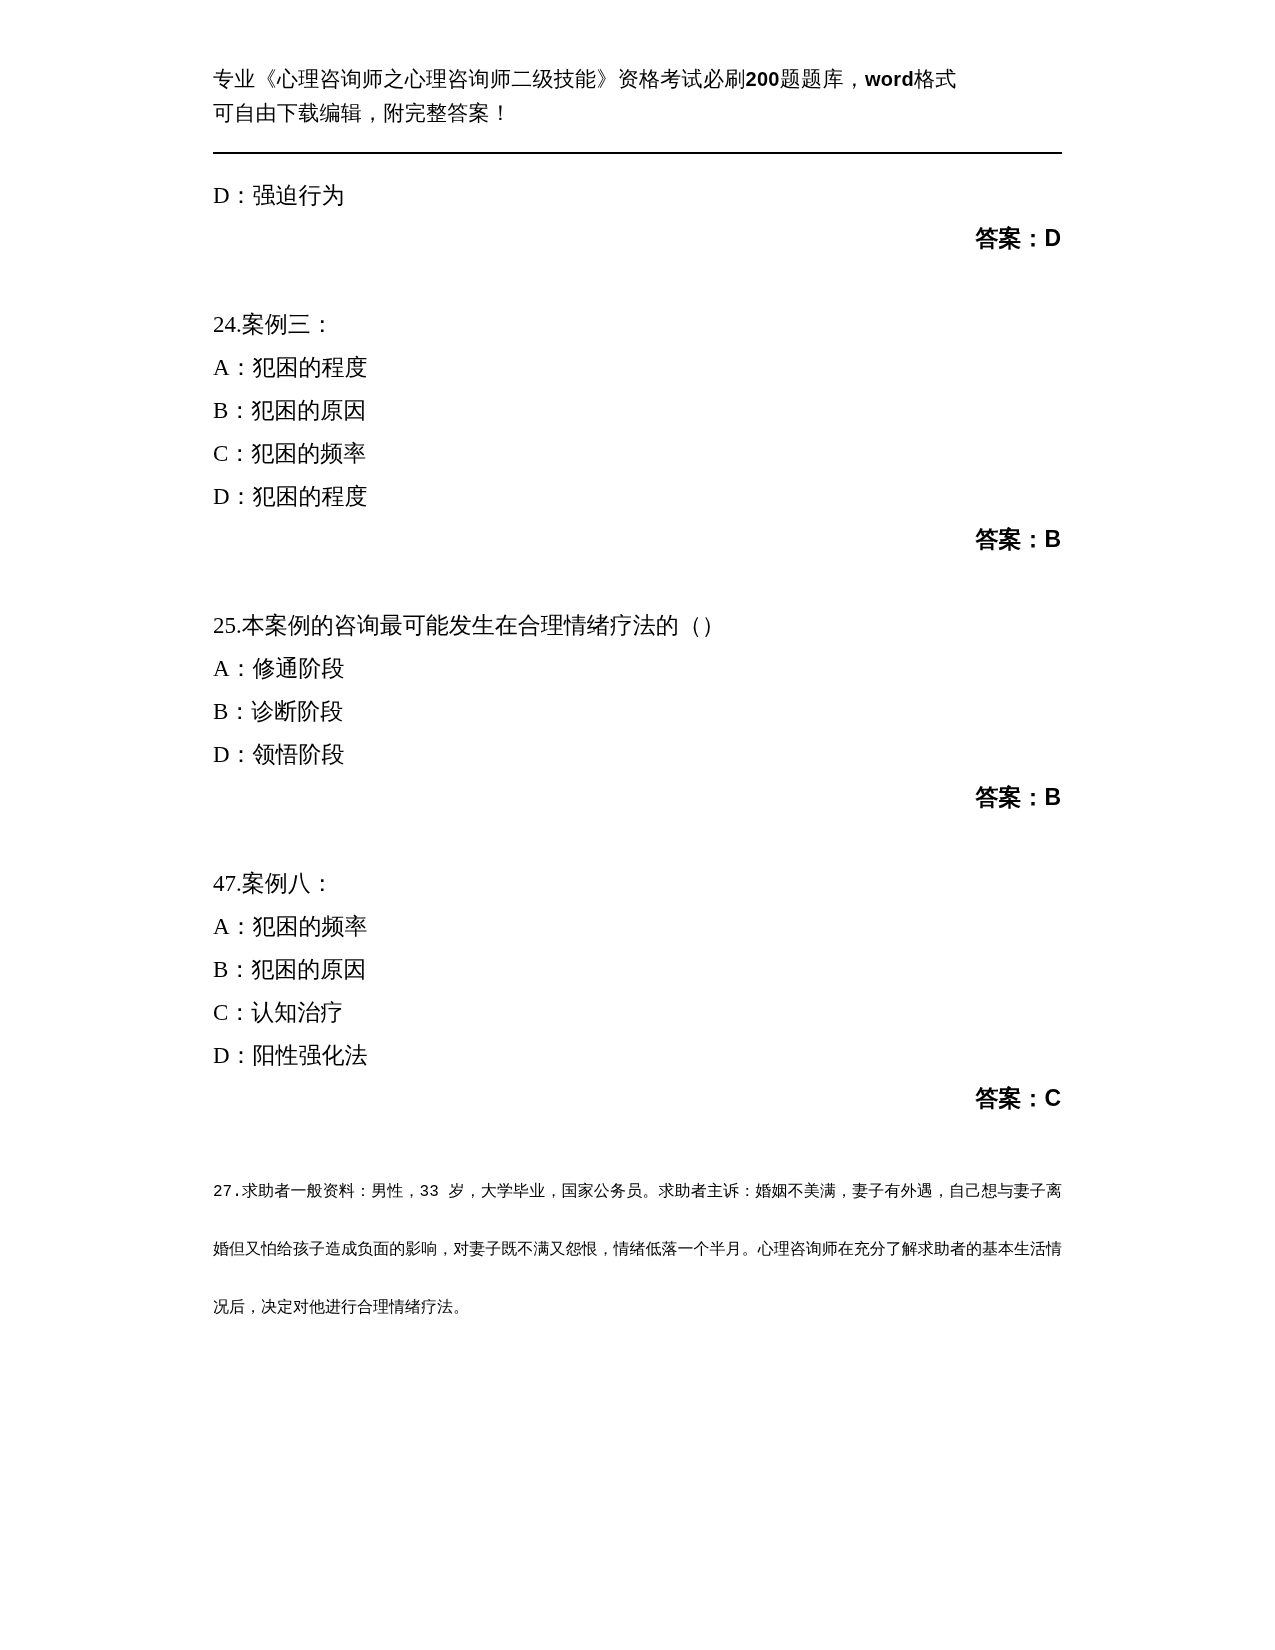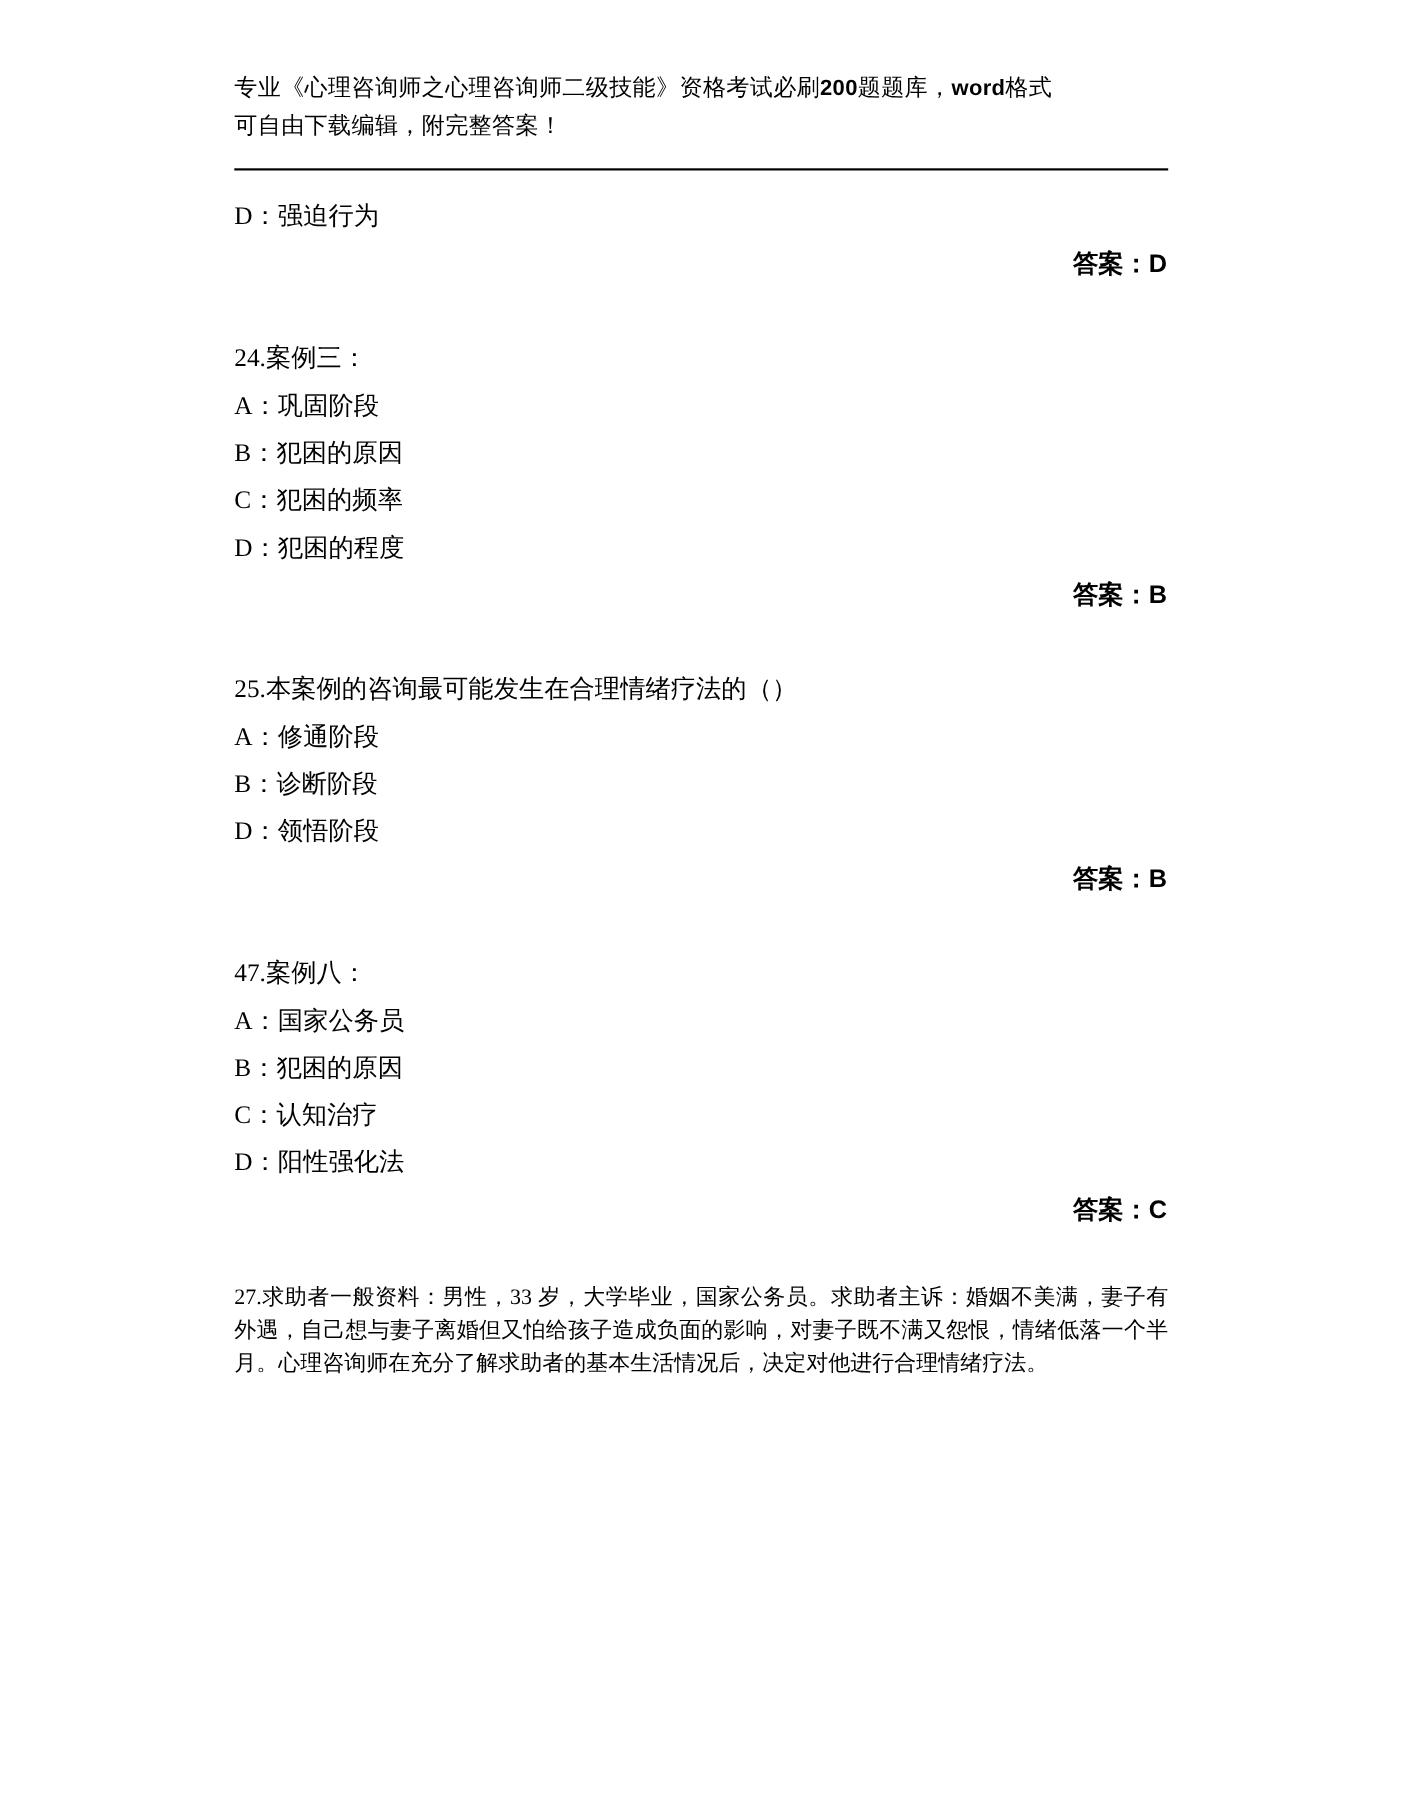--- a/index.html
+++ b/index.html
@@ -56,25 +56,26 @@
     margin-bottom: 0;
   }
   .qnum {
     font-size: 23px;
     line-height: 43px;
   }
   .gap {
     height: 43px;
   }
   .para {
-    font-size: 20px;
-    line-height: 30px;
+    font-size: 16px;
+    line-height: 58px;
     text-align: justify;
     text-justify: inter-ideograph;
     text-indent: 0;
+    font-family: Liberation Mono, monospace;
   }
 </style>
 </head>
 <body>
 
 <div class="page">
 
   <div class="header">
     <span>专业《心理咨询师之心理咨询师二级技能》资格考试必刷</span><span class="latin">200</span><span>题题库，</span><span class="latin">word</span><span>格式</span><br>
     <span>可自由下载编辑，附完整答案！</span>
@@ -84,42 +85,42 @@
 
   <div class="qblock">
     <div class="opt">D：强迫行为</div>
     <div class="answer"><span>答案：</span><span class="letter">D</span></div>
   </div>
 
   <div class="gap"></div>
 
   <div class="qblock">
     <div class="qnum"><span>24.</span><span>案例三：</span></div>
-    <div class="opt">A：巩固阶段</div>
+    <div class="opt">A：犯困的程度</div>
     <div class="opt">B：犯困的原因</div>
     <div class="opt">C：犯困的频率</div>
     <div class="opt">D：犯困的程度</div>
     <div class="answer"><span>答案：</span><span class="letter">B</span></div>
   </div>
 
   <div class="gap"></div>
 
   <div class="qblock">
     <div class="qnum"><span>25.</span><span>本案例的咨询最可能发生在合理情绪疗法的（）</span></div>
     <div class="opt">A：修通阶段</div>
     <div class="opt">B：诊断阶段</div>
     <div class="opt">D：领悟阶段</div>
     <div class="answer"><span>答案：</span><span class="letter">B</span></div>
   </div>
 
   <div class="gap"></div>
 
   <div class="qblock">
     <div class="qnum"><span>47.</span><span>案例八：</span></div>
-    <div class="opt">A：国家公务员</div>
+    <div class="opt">A：犯困的频率</div>
     <div class="opt">B：犯困的原因</div>
     <div class="opt">C：认知治疗</div>
     <div class="opt">D：阳性强化法</div>
     <div class="answer"><span>答案：</span><span class="letter">C</span></div>
   </div>
 
   <div class="gap"></div>
 
   <div class="qblock">
     <div class="para"><span>27.</span><span>求助者一般资料：男性，33 岁，大学毕业，国家公务员。求助者主诉：婚姻不美满，妻子有外遇，自己想与妻子离婚但又怕给孩子造成负面的影响，对妻子既不满又怨恨，情绪低落一个半月。心理咨询师在充分了解求助者的基本生活情况后，决定对他进行合理情绪疗法。</span></div>

